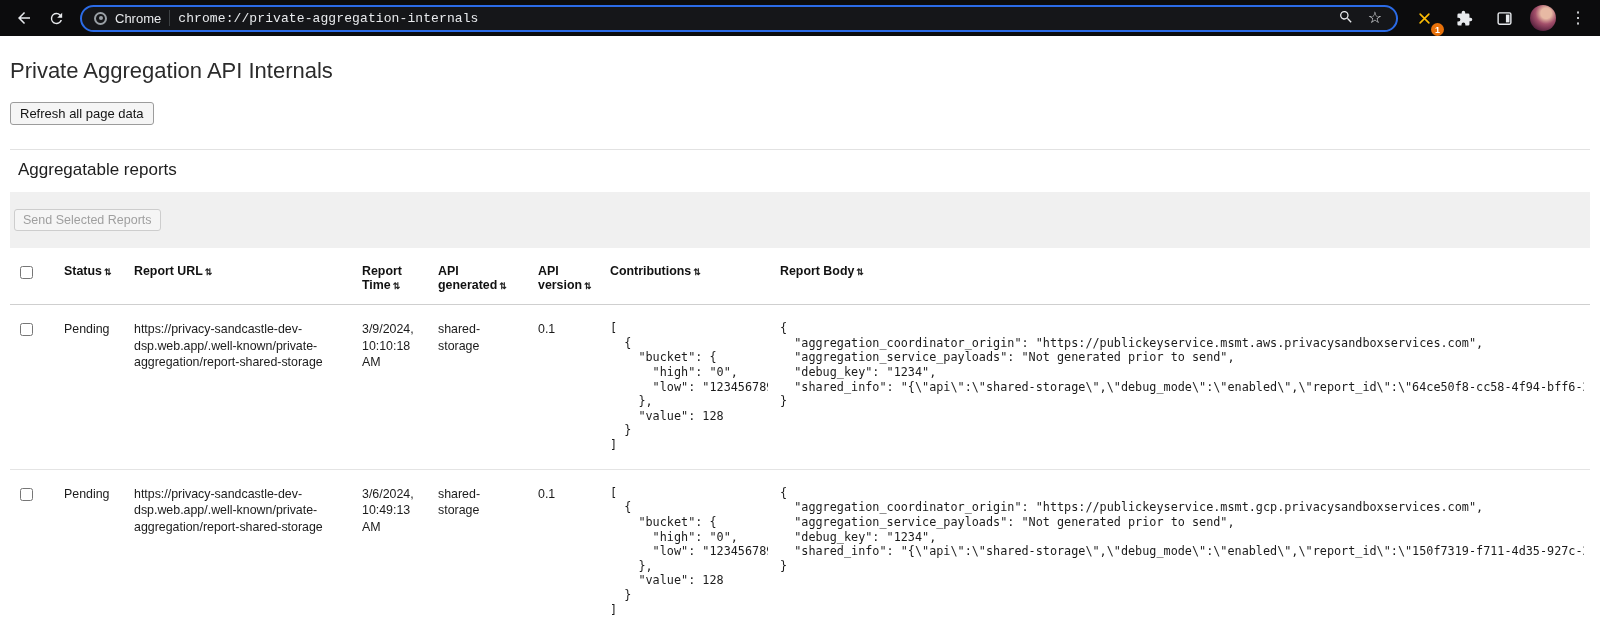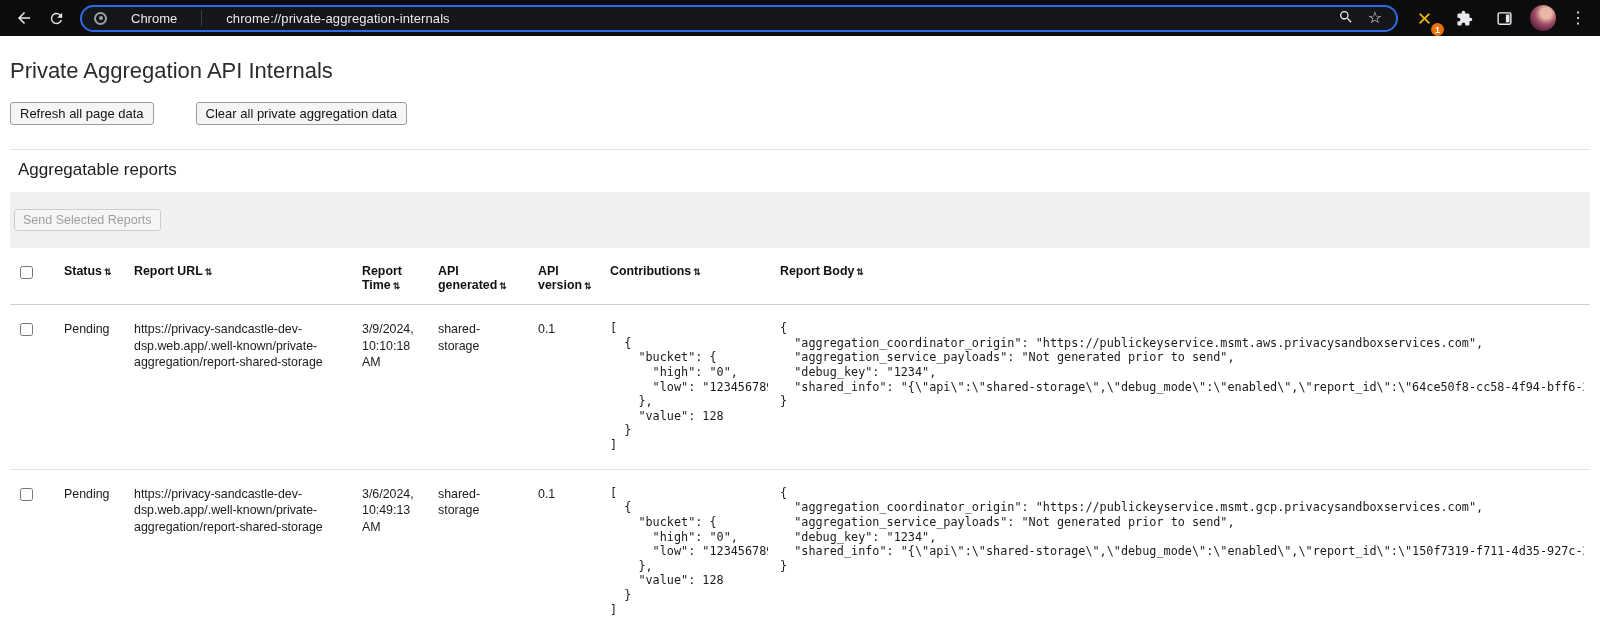--- a/index.html
+++ b/index.html
@@ -19,35 +19,35 @@
   }
   .tb-btn {
     background:none; border:none; padding:0;
     width:28px; height:28px; flex:0 0 auto;
     display:flex; align-items:center; justify-content:center;
     color:#e8eaed; cursor:pointer; border-radius:50%;
   }
   .omnibox {
     flex:1 1 auto; height:27px; margin:0 8px 0 6px;
     background:#151619; border:2px solid #2b6be6; border-radius:15px;
-    display:flex; align-items:center; gap:24px;
+    display:flex; align-items:center; gap:8px;
     padding:0 12px; color:#e8eaed; font-size:13px;
     min-width:0;
   }
   .chrome-logo {
     width:13px; height:13px; border-radius:50%;
     border:2px solid #9aa0a6; position:relative; flex:0 0 auto;
   }
   .chrome-logo::after {
     content:""; position:absolute; left:2.5px; top:2.5px;
     width:4px; height:4px; border-radius:50%; background:#9aa0a6;
   }
   .chip-label { color:#e8eaed; flex:0 0 auto; }
   .chip-sep { width:1px; height:16px; background:#3c4043; flex:0 0 auto; }
-  .url-text { white-space:nowrap; overflow:hidden; flex:1 1 auto; color:#e8eaed; letter-spacing:.1px; }
+  .url-text { white-space:nowrap; overflow:hidden; flex:1 1 auto; color:#e8eaed; letter-spacing:.1px;font-family:Liberation Mono, monospace; }
   .omni-icons { display:flex; align-items:center; gap:10px; flex:0 0 auto; }
   .glyph-btn { background:none; border:none; color:#e8eaed; font-size:16px; line-height:1; padding:2px; cursor:pointer; }
   .right-icons { display:flex; align-items:center; gap:12px; flex:0 0 auto; padding-right:2px; }
   .badge-wrap { position:relative; }
   .badge {
     position:absolute; right:-6px; bottom:-4px;
     background:#e8710a; color:#fff; font-size:9px; font-weight:bold;
     min-width:13px; height:13px; border-radius:8px;
     display:flex; align-items:center; justify-content:center; padding:0 3px;
   }
@@ -160,21 +160,20 @@
       <span>⋮</span>
     </button>
   </div>
 </div>
 
 <div class="content">
   <h1 class="page-title">Private Aggregation API Internals</h1>
 
   <div class="btn-row">
     <button class="std">Refresh all page data</button>
-    <button class="std">Clear all private aggregation data</button>
   </div>
 
   <hr class="rule">
 
   <h2 class="section-heading">Aggregatable reports</h2>
 
   <div class="send-bar">
     <button class="send" disabled="">Send Selected Reports</button>
   </div>
 

